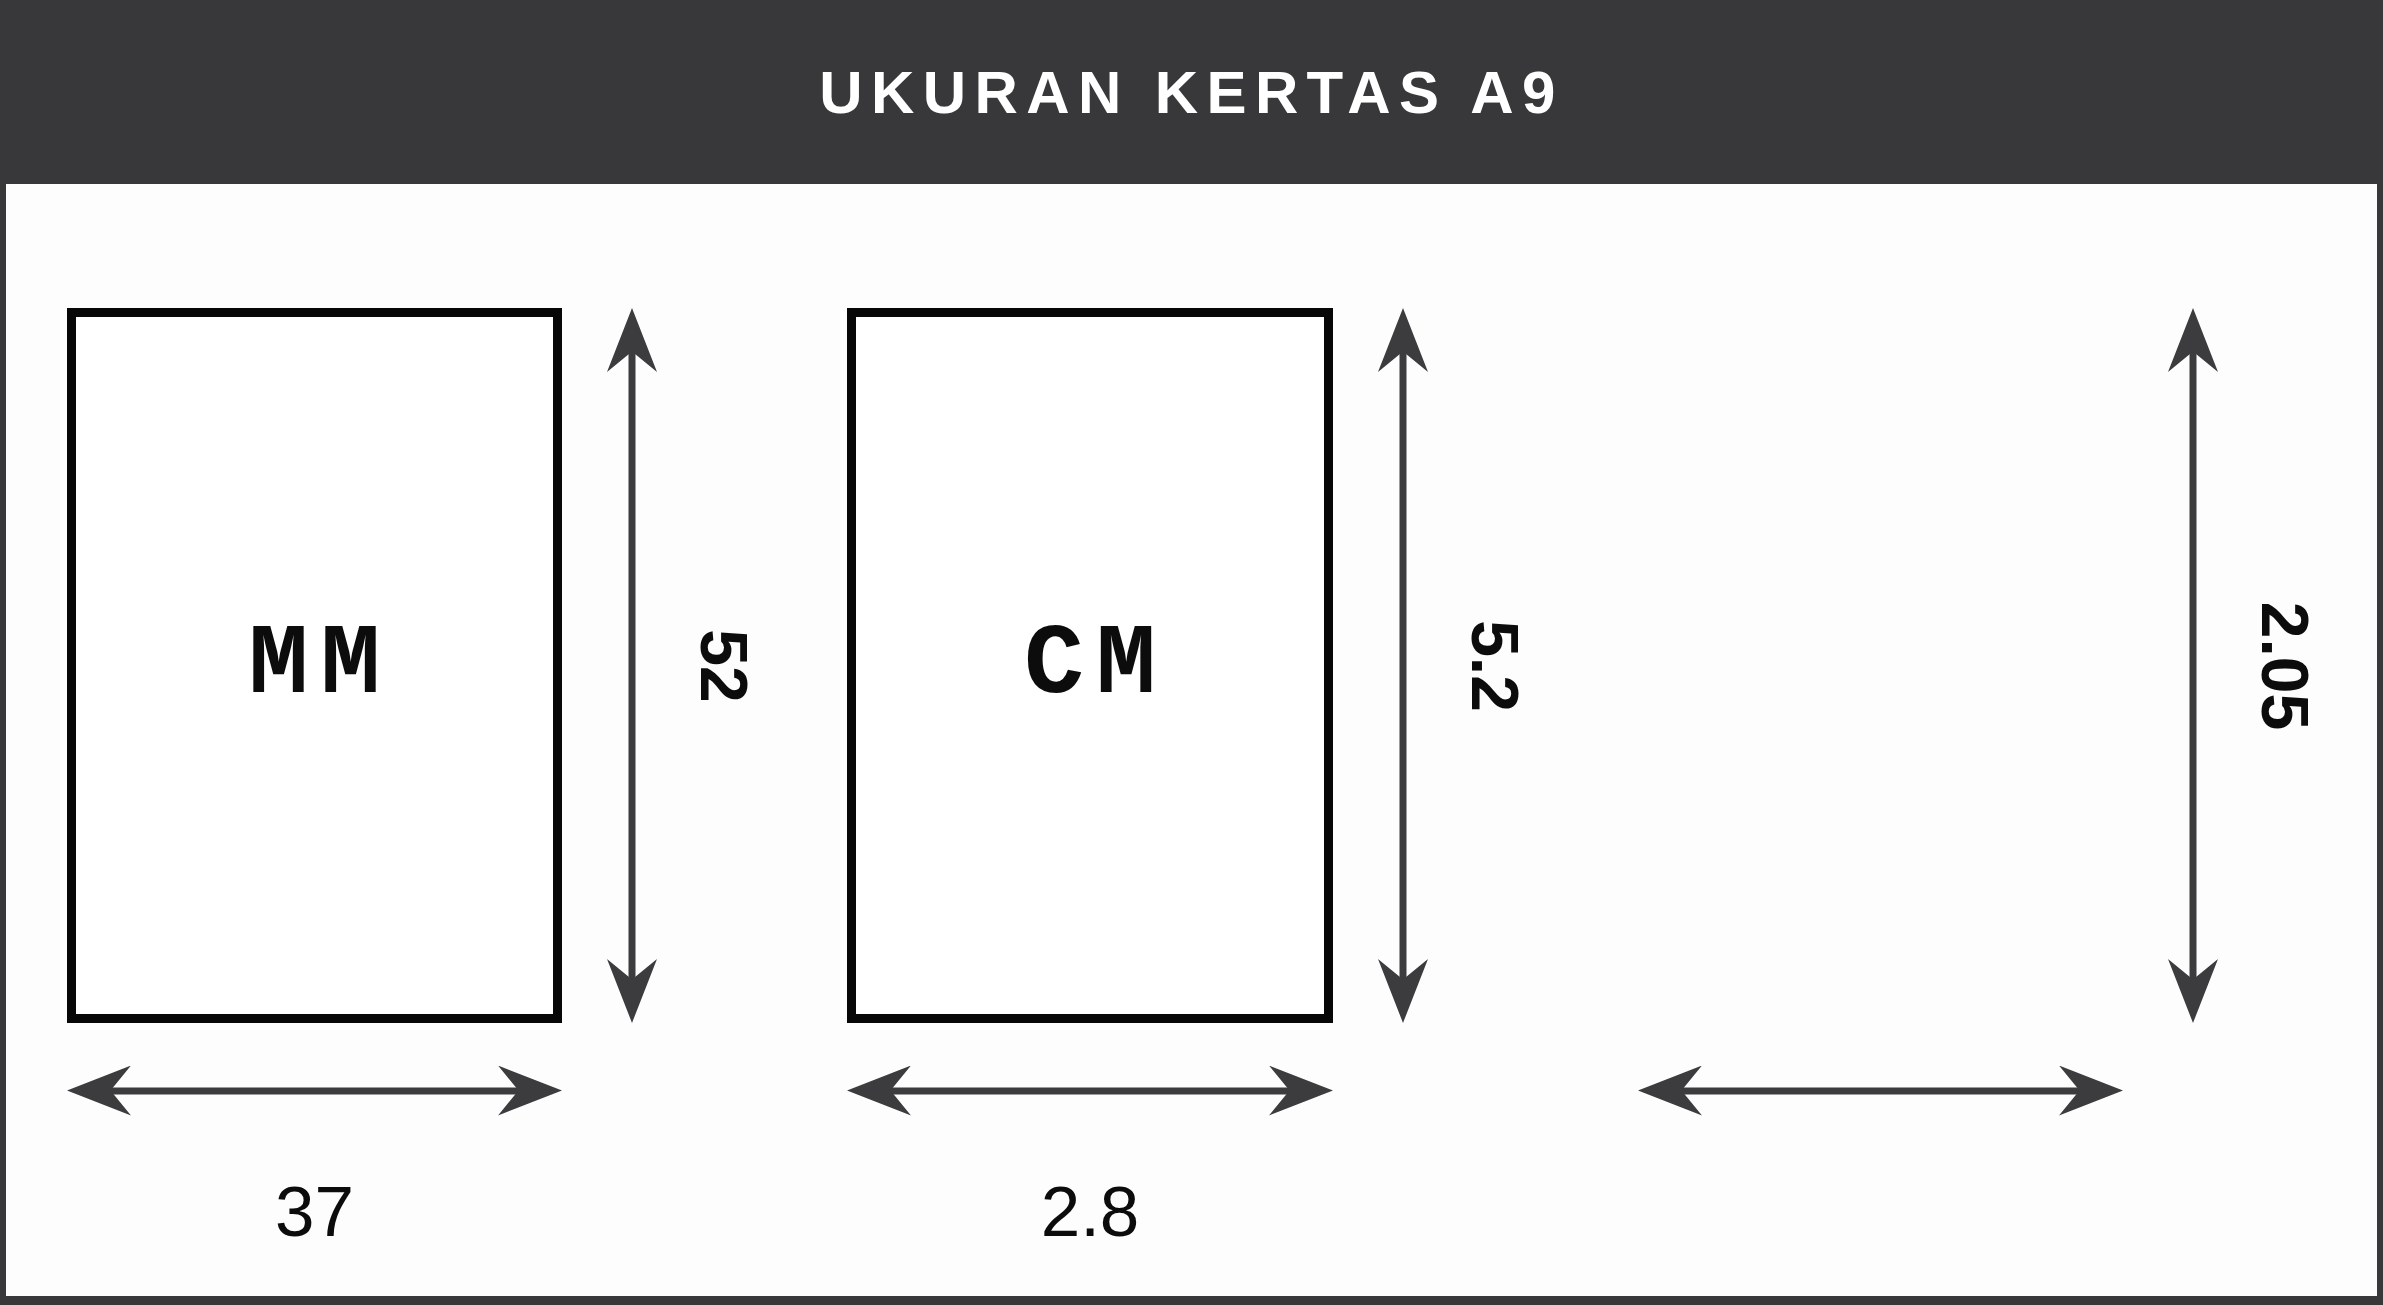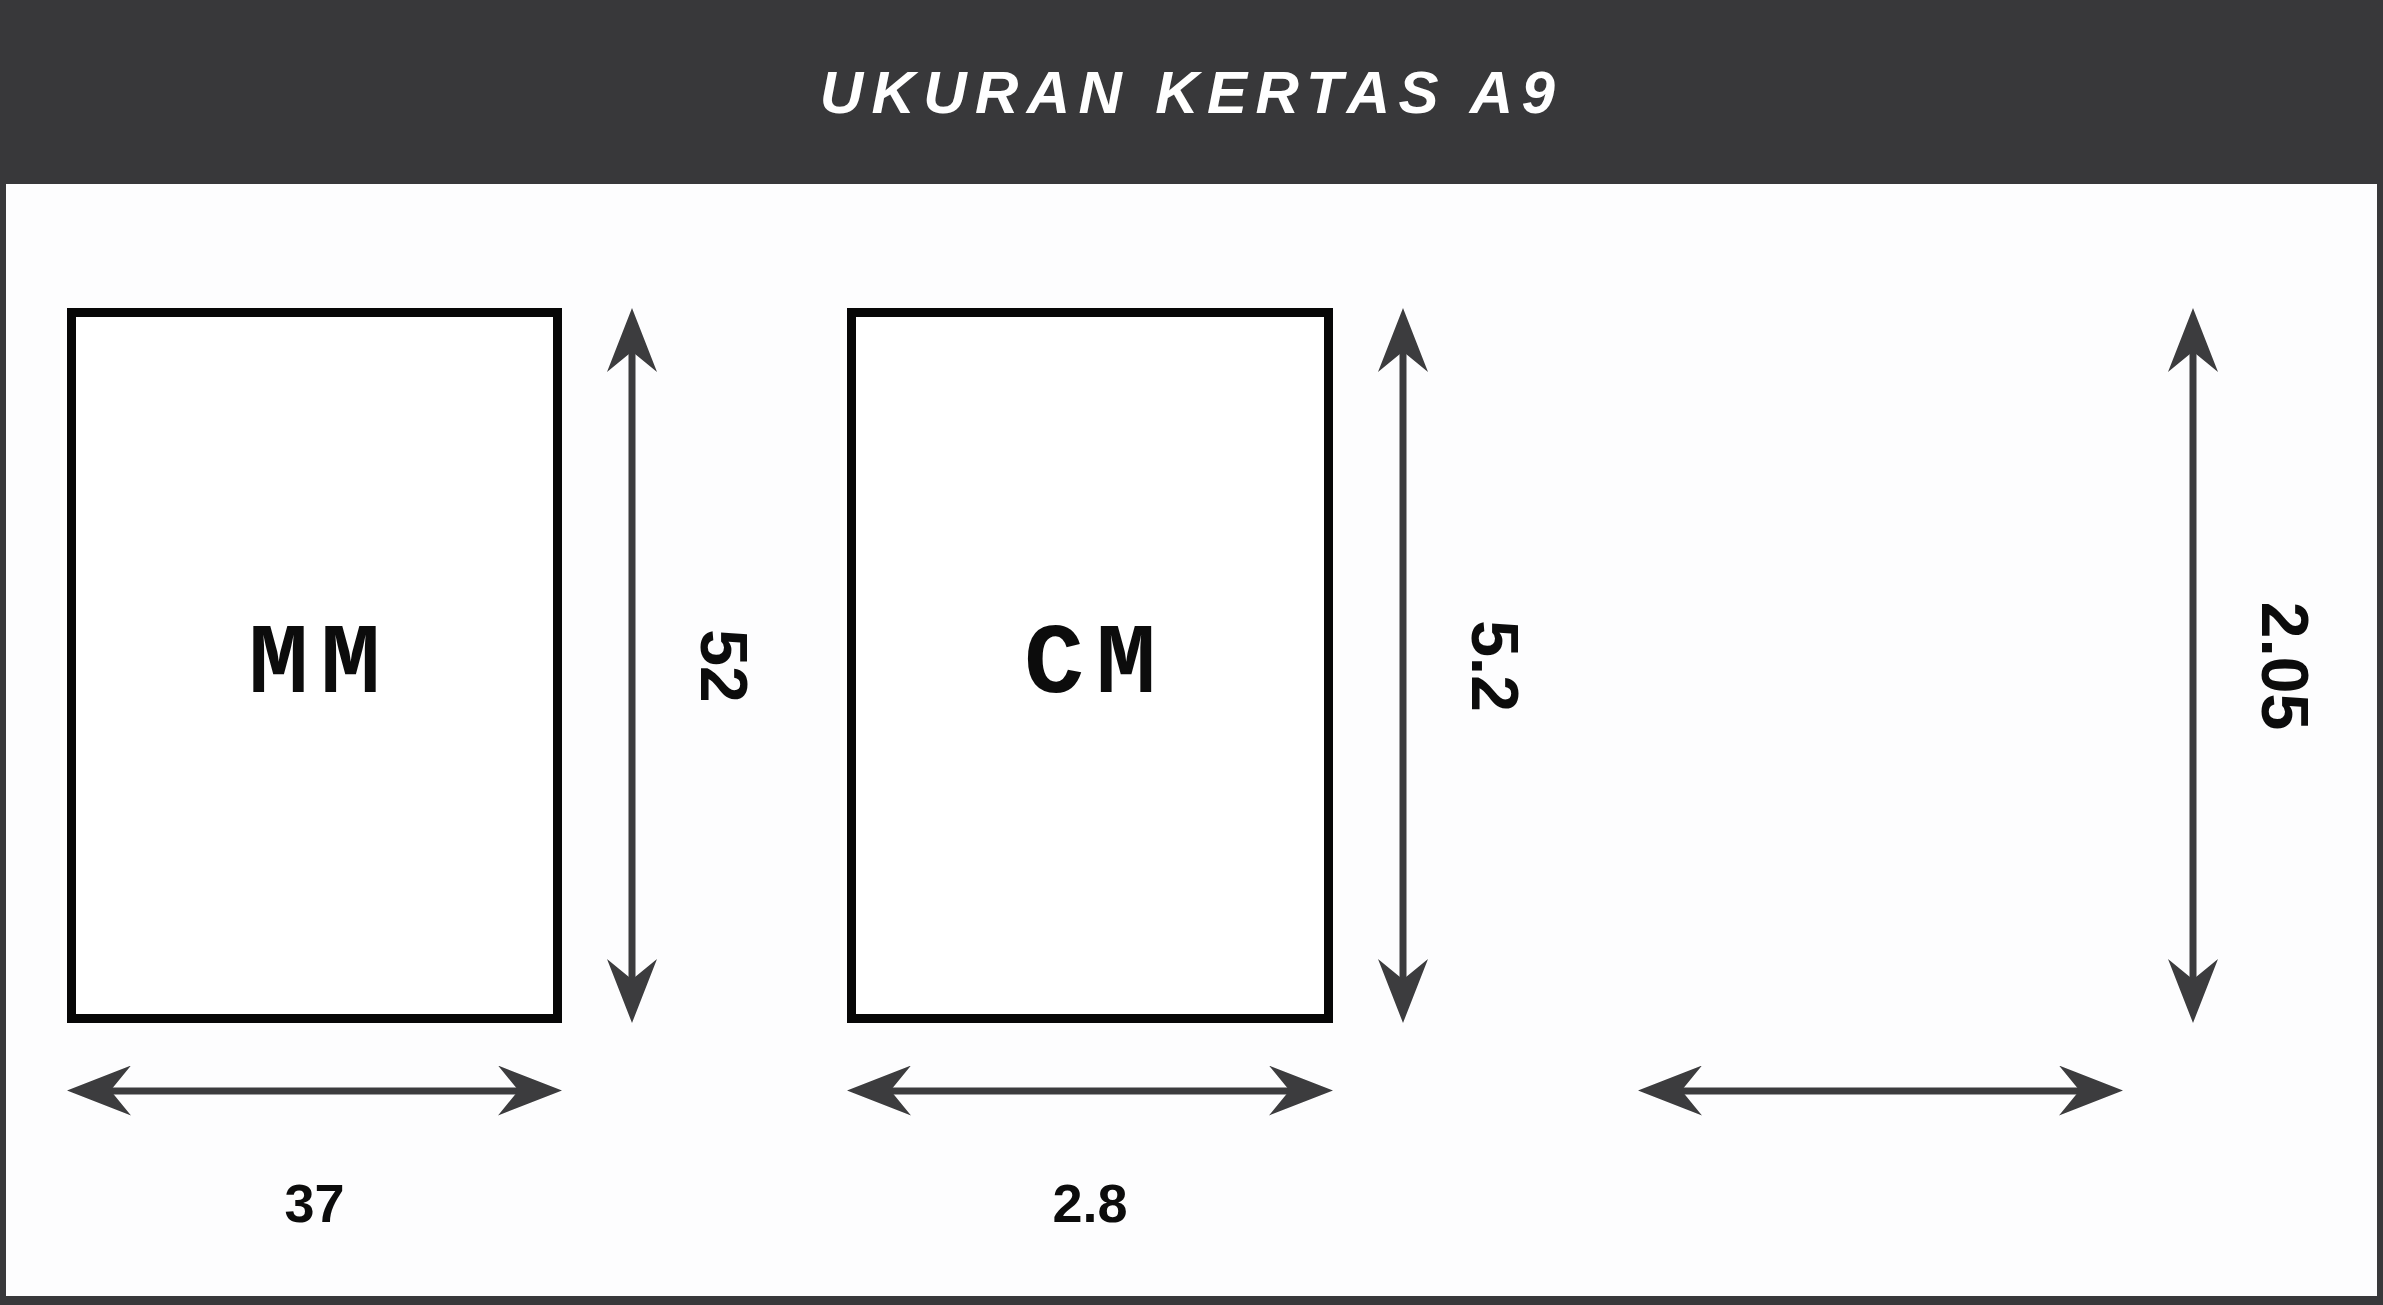--- a/index.html
+++ b/index.html
@@ -23,21 +23,20 @@
   }
   
   .title-bar {
     position: absolute;
     top: 0; left: 0; right: 0;
     height: 184px;
     background: var(--header-bg);
     display: flex;
     align-items: center;
     justify-content: center;
-    font-style: italic;
   }
   .title-bar h1 {
     margin: 0;
     color: var(--text-light);
     font-size: 60px;
     font-weight: 700;
     letter-spacing: 0.14em;
     white-space: nowrap;
   }
   
@@ -135,22 +134,22 @@
     top: 50%; transform: translateY(-50%);
     width: 64px; height: 50px;
     background: var(--arrow);
   }
   .h-arrow .head-left  { left: 0;  clip-path: polygon(0 50%, 100% 0, 68% 50%, 100% 100%); }
   .h-arrow .head-right { right: 0; clip-path: polygon(100% 50%, 0 0, 32% 50%, 0 100%); }
 
   .h-label {
     grid-row: 3; grid-column: 1;
     text-align: center;
-    font-size: 54px;
-    font-weight: 700;
+    font-size: 71px;
+    font-weight: 400;
     color: var(--text-dark);
     padding-top: 18px;
     line-height: 1;
   }
 </style>
 </head>
 <body>
 
 <div class="canvas">
 

